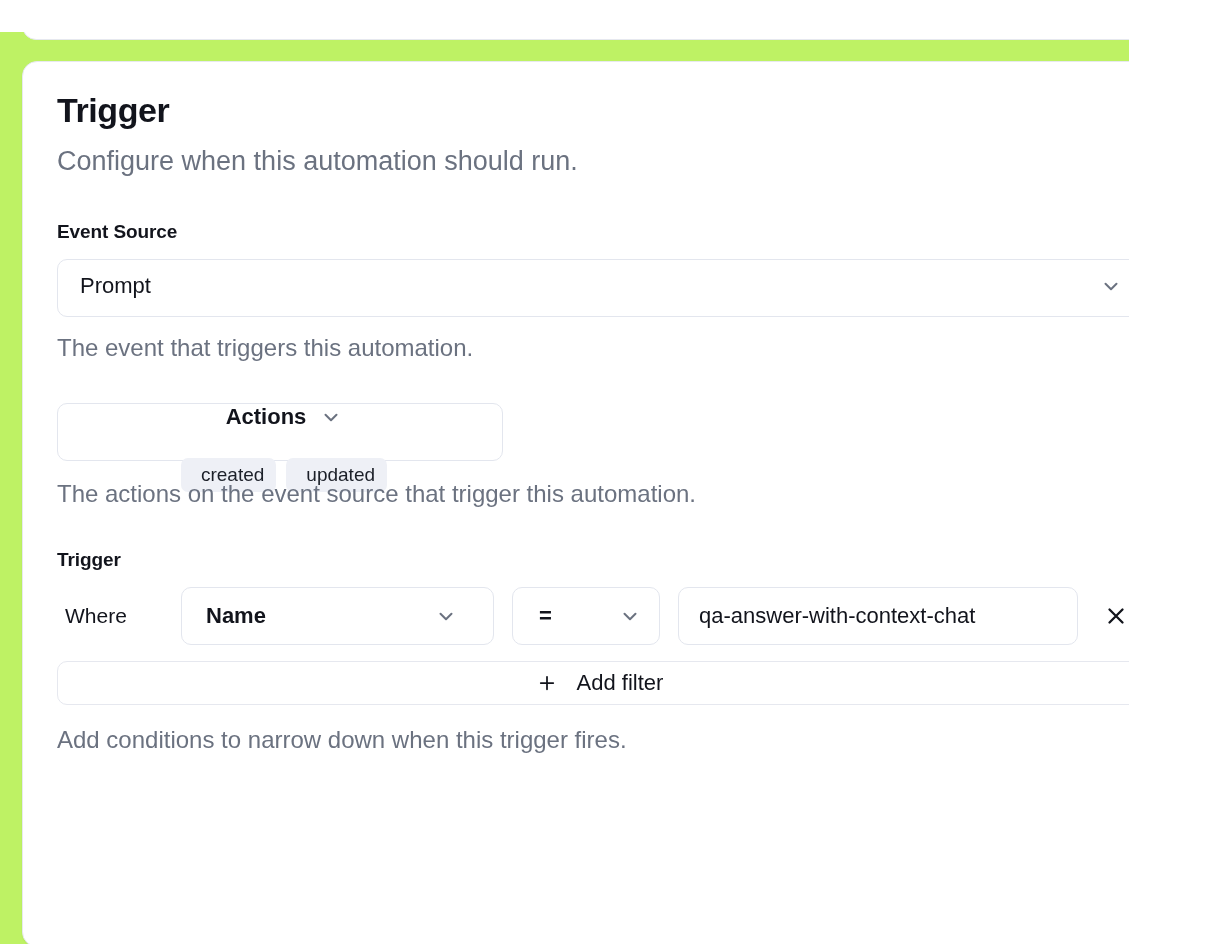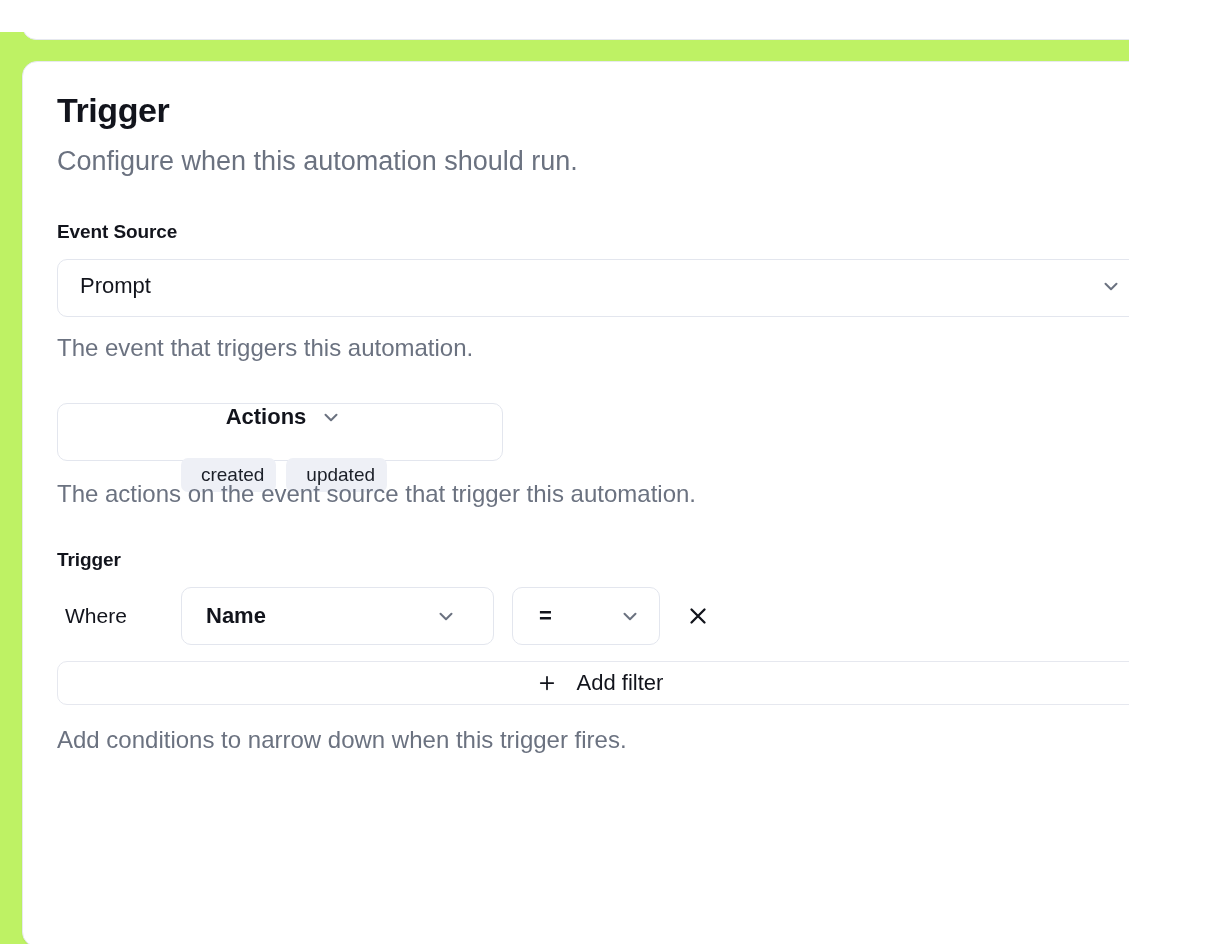--- a/index.html
+++ b/index.html
@@ -302,20 +302,23 @@
 
         <div class="fld fld-op">
           <span class="fld-text">=</span>
           <span>
             <svg class="chev" viewBox="0 0 24 24">
                 <path d="M6 9.5 L12 15.5 L18 9.5"></path>
               </svg>
           </span>
         </div>
 
+        <div class="fld fld-value">
+          <span class="fld-text">qa-answer-with-context-chat</span>
+        </div>
 
         <button class="remove-filter">
           <span>
             <svg class="xicon" viewBox="0 0 24 24">
                 <path d="M5.5 5.5 L18.5 18.5 M18.5 5.5 L5.5 18.5"></path>
               </svg>
           </span>
         </button>
       </div>
 

